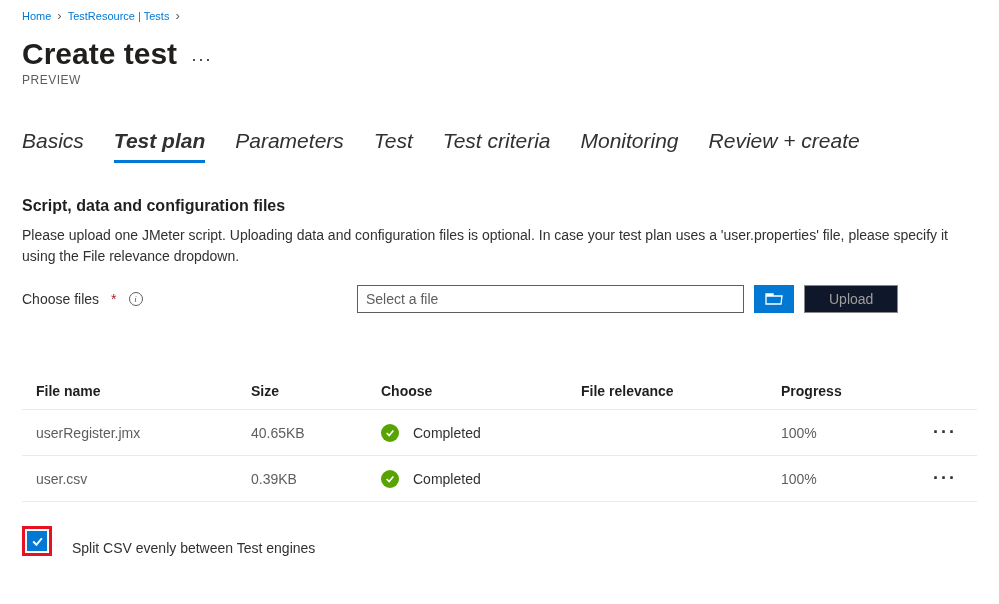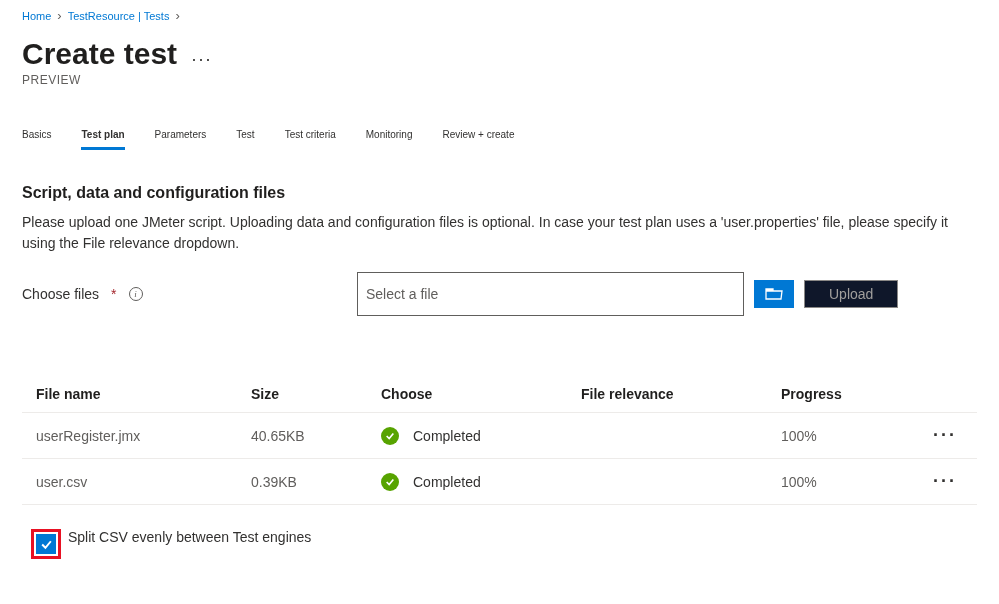--- a/index.html
+++ b/index.html
@@ -54,25 +54,26 @@
       letter-spacing: 0.5px;
       margin-bottom: 36px;
     }
     .tabs {
       display: flex;
       gap: 30px;
       border-bottom: 0;
       margin-bottom: 34px;
     }
     .tab {
-      font-size: 10px;
+      font-size: 21px;
       color: #323130;
       padding: 6px 0 10px 0;
       cursor: pointer;
       position: relative;
+      font-style: italic;
     }
     .tab.active {
       font-weight: 600;
     }
     .tab.active::after {
       content: "";
       position: absolute;
       left: 0;
       right: 0;
       bottom: 0;
@@ -116,21 +117,21 @@
       display: inline-flex;
       align-items: center;
       justify-content: center;
       font-size: 9px;
       color: #605e5c;
       font-style: italic;
       font-family: serif;
     }
     .file-input {
       flex: 1;
-      height: 44px;
+      height: 28px;
       border: 1px solid #605e5c;
       padding: 0 8px;
       font-size: 14px;
       color: #605e5c;
       display: flex;
       align-items: center;
       max-width: 387px;
     }
     .browse-btn {
       width: 40px;
@@ -197,24 +198,23 @@
     }
     .row-more {
       font-size: 18px;
       letter-spacing: 2px;
       color: #323130;
       cursor: pointer;
       font-weight: 700;
     }
     .checkbox-row {
       display: flex;
-      align-items: flex-start;
-      gap: 7px;
+      align-items: flex-end;
+      gap: 20px;
       margin-top: 24px;
-      margin-left: 9px;
     }
     .checkbox-highlight {
       border: 3px solid #e81123;
       padding: 2px;
       display: inline-flex;
     }
     .checkbox {
       width: 20px;
       height: 20px;
       background: #0078d4;

